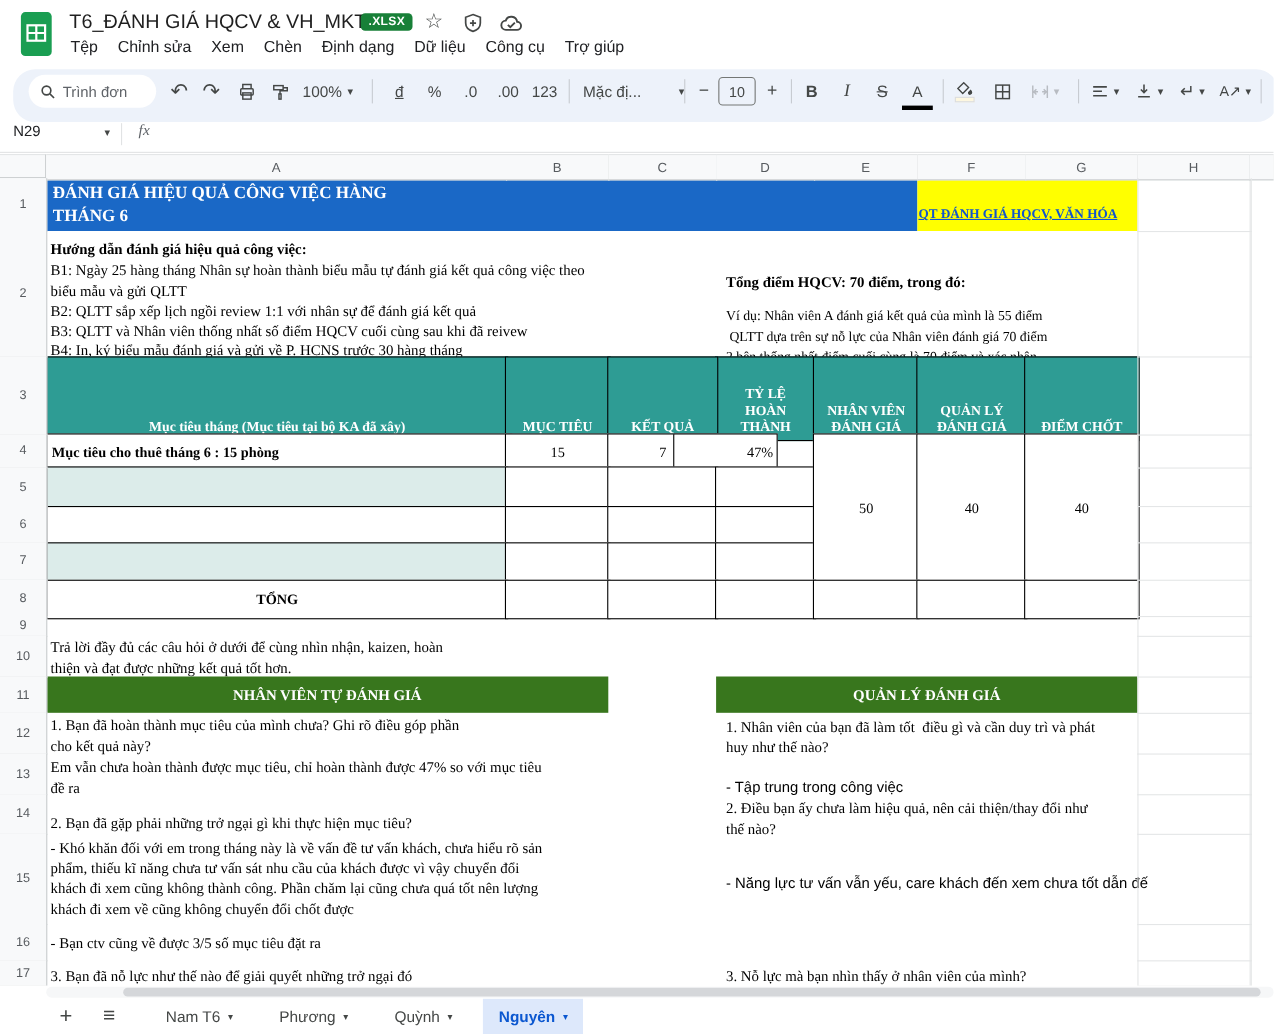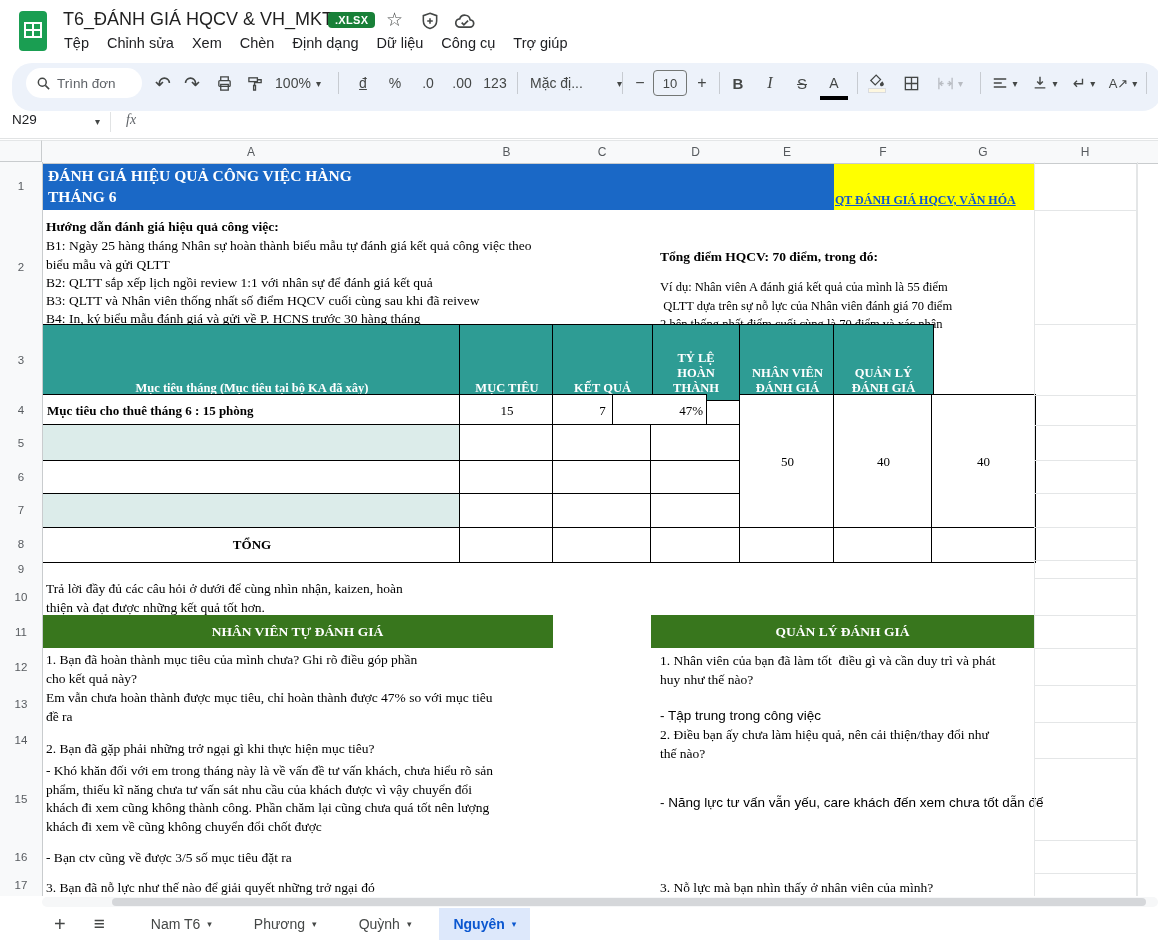--- a/index.html
+++ b/index.html
@@ -190,21 +190,21 @@
 
     <div class="abs" style="left:0;top:140px;width:42px;height:22px;background:#f8f9fa;border-right:1px solid #c9ccce;border-bottom:1px solid #c9ccce;border-top:1px solid #e4e6e7"></div>
 
     <div class="abs" style="left:1136px;top:162px;width:22px;height:734px;border-left:1px solid #e4e6e7"></div>
 
     <div class="abs" style="left:42px;top:162px;width:792px;height:48px;background:#1a68c6">
       <div class="serif pre" style="padding:3px 0 0 6px;width:430px;color:#fff;font-weight:bold;font-size:15.5px;line-height:21px">ĐÁNH GIÁ HIỆU QUẢ CÔNG VIỆC HÀNG
 THÁNG 6</div>
     </div>
     <div class="abs" style="left:834px;top:162px;width:200px;height:48px;background:#ffff00;display:flex;align-items:flex-end">
-      <span class="serif" style="font-weight:bold;font-size:12px;color:#1155cc;text-decoration:underline;padding:0 0 2px 1px;white-space:nowrap">QT ĐÁNH GIÁ HQCV, VĂN HÓA</span>
+      <span class="serif" style="font-weight:bold;font-size:12px;color:#1155cc;text-decoration:underline;padding:0 0 8px 1px;white-space:nowrap">QT ĐÁNH GIÁ HQCV, VĂN HÓA</span>
     </div>
 
     <div class="txt" style="left:46px;top:218px;font-weight:bold">Hướng dẫn đánh giá hiệu quả công việc:</div>
     <div class="txt" style="left:46px;top:237px;width:620px">B1: Ngày 25 hàng tháng Nhân sự hoàn thành biểu mẫu tự đánh giá kết quả công việc theo
 biểu mẫu và gửi QLTT</div>
     <div class="txt" style="left:46px;top:274px;width:620px">B2: QLTT sắp xếp lịch ngồi review 1:1 với nhân sự để đánh giá kết quả</div>
     <div class="txt" style="left:46px;top:292px;width:620px">B3: QLTT và Nhân viên thống nhất số điểm HQCV cuối cùng sau khi đã reivew</div>
     <div class="txt" style="left:46px;top:310px;width:620px">B4: In, ký biểu mẫu đánh giá và gửi về P. HCNS trước 30 hàng tháng</div>
     <div class="txt" style="left:660px;top:248px;font-weight:bold">Tổng điểm HQCV: 70 điểm, trong đó:</div>
     <div class="txt" style="left:660px;top:278px;width:480px;font-size:12.5px;line-height:18.5px">Ví dụ: Nhân viên A đánh giá kết quả của mình là 55 điểm
@@ -214,20 +214,21 @@
     <div class="tcell th" style="left:42px;top:324px;width:418px;height:71px">Mục tiêu tháng (Mục tiêu tại bộ KA đã xây)</div>
     <div class="tcell th" style="left:459px;top:324px;width:94px;height:71px">MỤC TIÊU</div>
     <div class="tcell th" style="left:650px;top:324px;width:90px;height:71px">TỶ LỆ
 HOÀN
 THÀNH</div>
     <div class="tcell th" style="left:552px;top:324px;width:99px;height:71px">KẾT QUẢ</div>
     <div class="tcell th" style="left:739px;top:324px;width:95px;height:71px">NHÂN VIÊN
 ĐÁNH GIÁ</div>
     <div class="tcell th" style="left:833px;top:324px;width:99px;height:71px">QUẢN LÝ
 ĐÁNH GIÁ</div>
+    <div class="tcell th" style="left:931px;top:324px;width:103px;height:71px">ĐIỂM CHỐT</div>
 
     <div class="tcell" style="left:42px;top:394px;width:418px;height:31px;justify-content:flex-start;padding-left:4px;font-weight:bold">Mục tiêu cho thuê tháng 6 : 15 phòng</div>
     <div class="tcell" style="left:459px;top:394px;width:94px;height:31px">15</div>
     <div class="tcell" style="left:552px;top:394px;width:99px;height:31px">7</div>
     <div class="tcell" style="left:612px;top:394px;width:90px;height:31px;justify-content:flex-end;padding-right:3px">47%</div>
 
     <div class="tcell" style="left:42px;top:424px;width:418px;height:37px;background:#dcecea"></div>
     <div class="tcell" style="left:459px;top:424px;width:94px;height:37px"></div>
     <div class="tcell" style="left:552px;top:424px;width:99px;height:37px"></div>
     <div class="tcell" style="left:650px;top:424px;width:90px;height:37px"></div>

